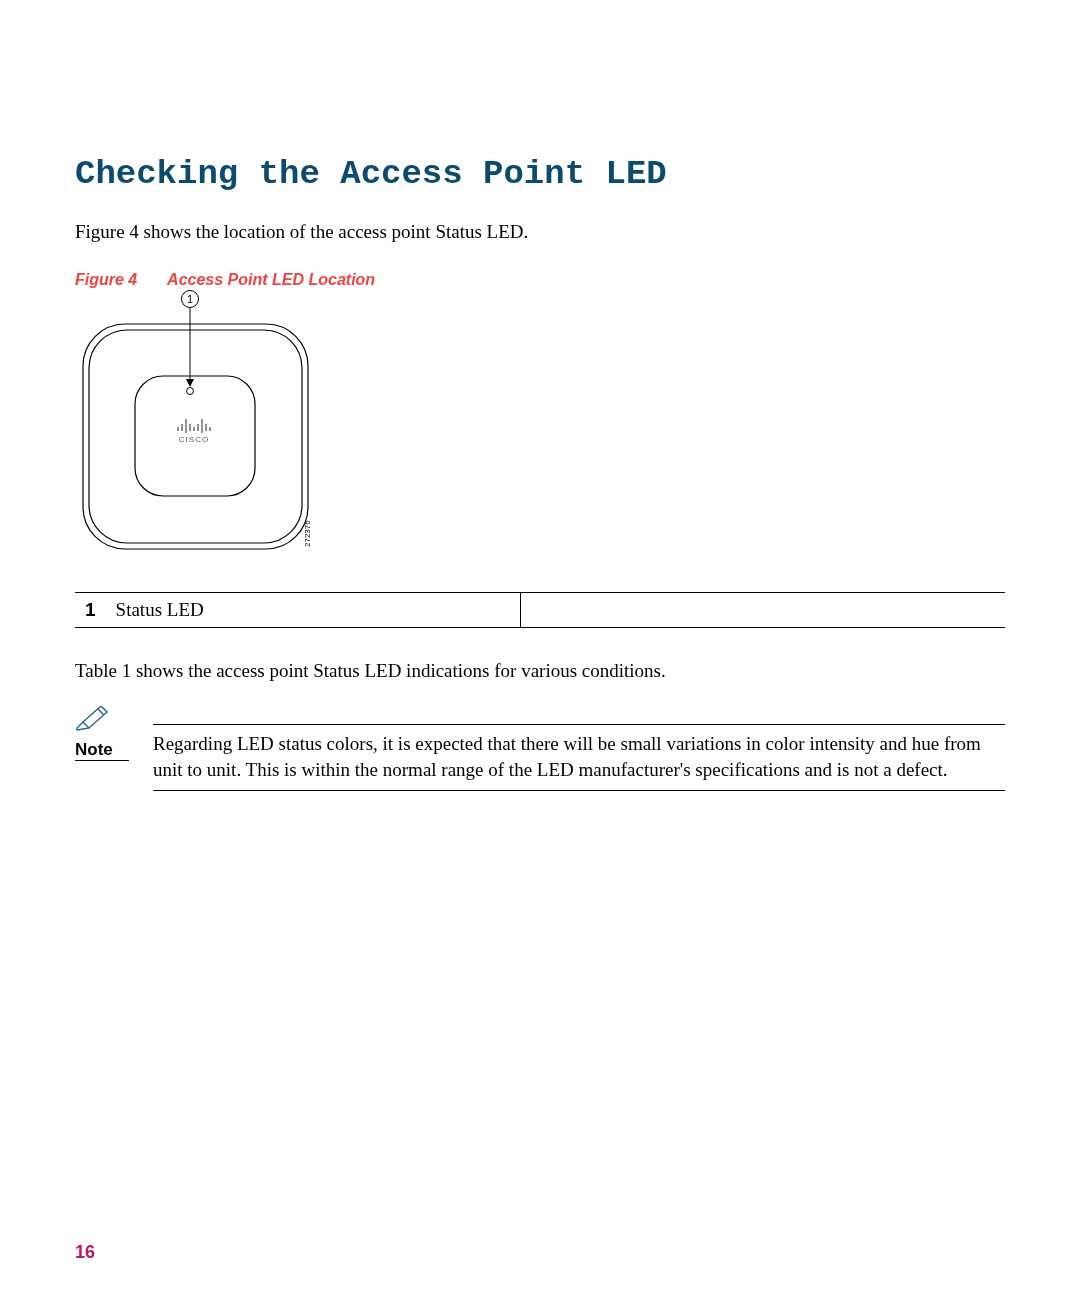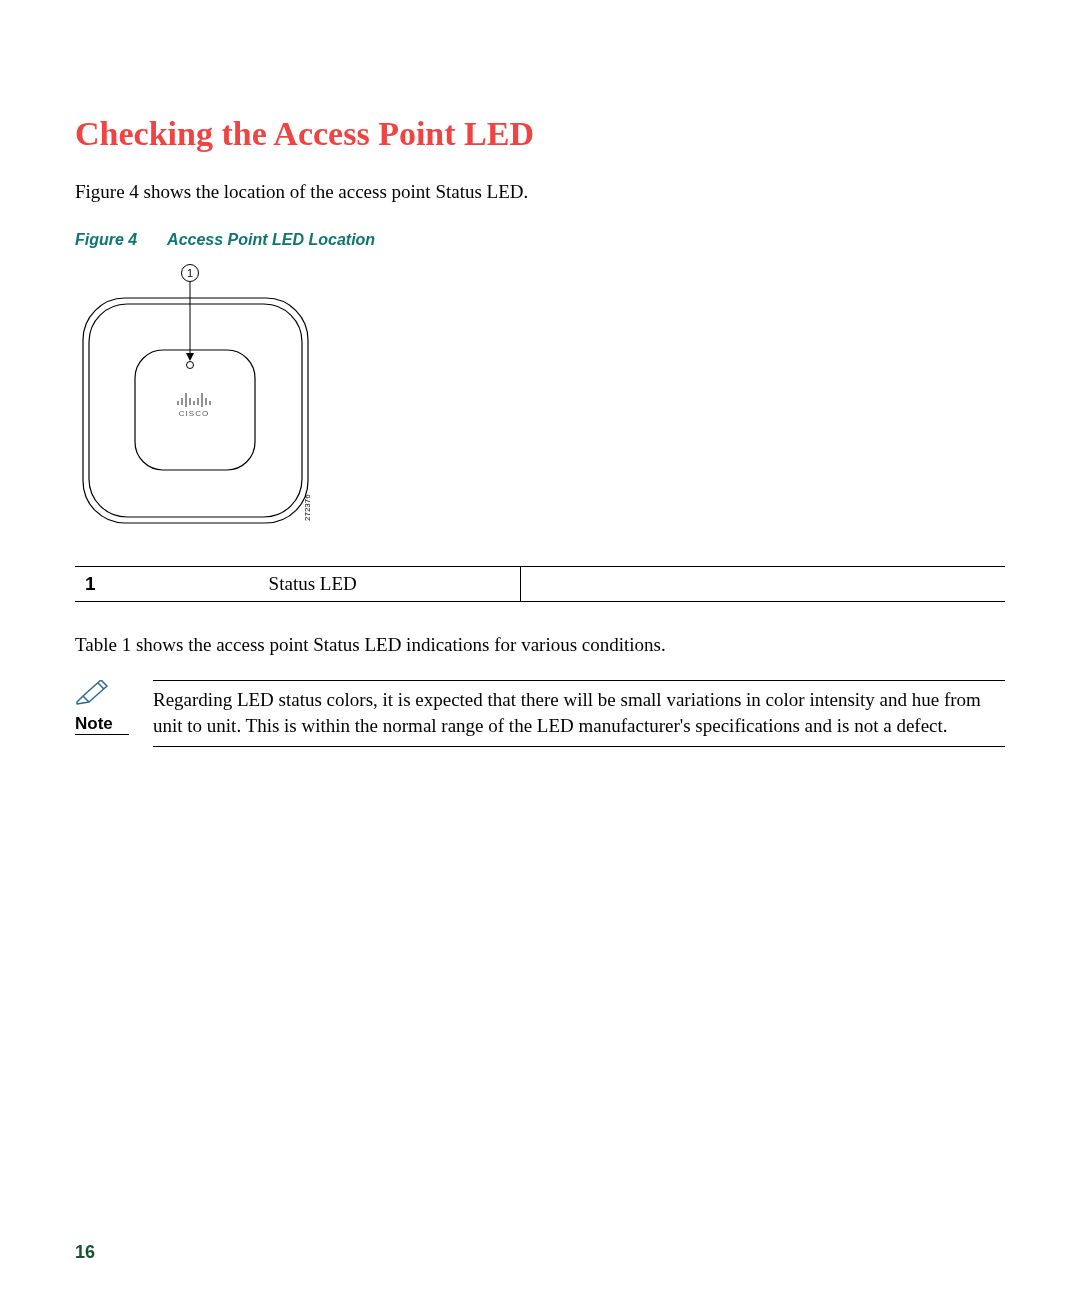--- a/index.html
+++ b/index.html
@@ -9,39 +9,39 @@
     }
     body {
       width: 1080px;
       height: 1311px;
       background: #ffffff;
       font-family: Georgia, 'Times New Roman', serif;
       padding: 115px 75px 60px 75px;
       position: relative;
     }
     .heading {
-      color: #ef4444;
-      font-family: Liberation Serif, serif;
+      color: #0c4a6e;
+      font-family: Liberation Mono, monospace;
       font-size: 34px;
       font-weight: bold;
       margin-bottom: 28px;
+      margin-top: 40px;
     }
     .body-text {
       font-family: 'Times New Roman', Times, serif;
       font-size: 19px;
       color: #000;
       margin-bottom: 28px;
     }
     .figure-caption {
       font-family: Arial, Helvetica, sans-serif;
       font-size: 16px;
       font-weight: bold;
       font-style: italic;
-      color: #0f766e;
-      margin-bottom: 14px;
+      color: #ef4444;
     }
     .figure-caption .fig-num {
       margin-right: 26px;
     }
     .figure-container {
       margin-bottom: 28px;
     }
     .figure-svg {
       display: block;
     }
@@ -59,21 +59,20 @@
       vertical-align: middle;
     }
     .legend-table td.num {
       font-family: Arial, Helvetica, sans-serif;
       font-weight: bold;
       width: 28px;
     }
     .legend-table td.label {
       border-right: 1px solid #000;
       width: 46%;
-      text-align: center;
     }
     .legend-table td.empty {
       width: 54%;
     }
     .ref-text {
       font-family: 'Times New Roman', Times, serif;
       font-size: 19px;
       color: #000;
       margin-bottom: 24px;
       margin-top: 28px;
@@ -107,26 +106,27 @@
       text-align: left;
     }
     .note-body {
       flex: 1;
       border-top: 1px solid #000;
       border-bottom: 1px solid #000;
       padding: 6px 0 8px 0;
       font-family: 'Times New Roman', Times, serif;
       font-size: 19px;
       line-height: 1.35;
+      margin-top: 18px;
     }
     .page-number {
       position: absolute;
       bottom: 48px;
       left: 75px;
-      color: #14532d;
+      color: #be185d;
       font-family: Arial, Helvetica, sans-serif;
       font-weight: bold;
       font-size: 18px;
     }
   </style>
 </head>
 <body>
 
 <h1 class="heading">Checking the Access Point LED</h1>
 

